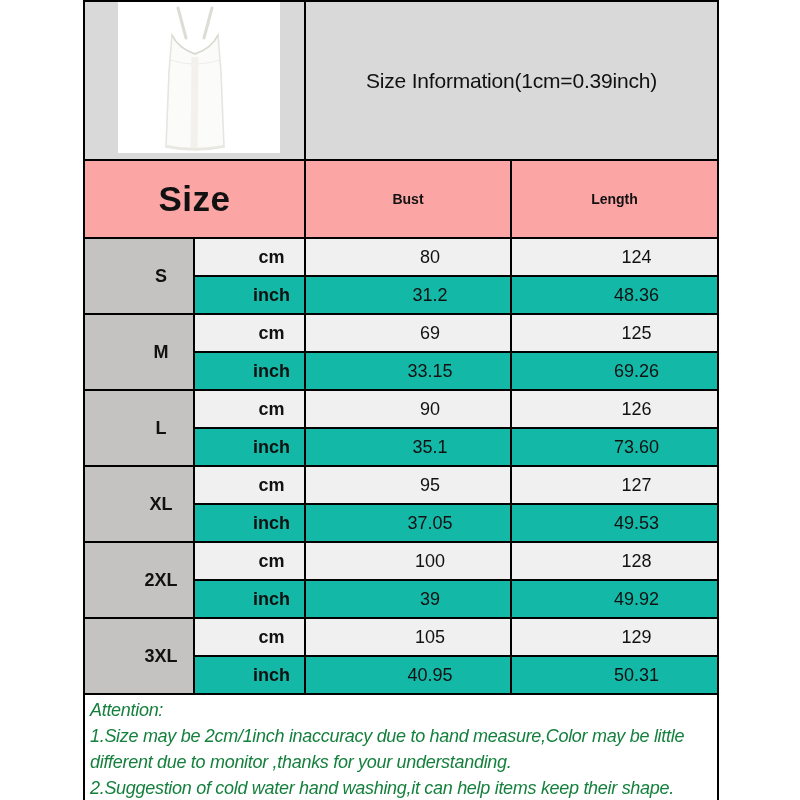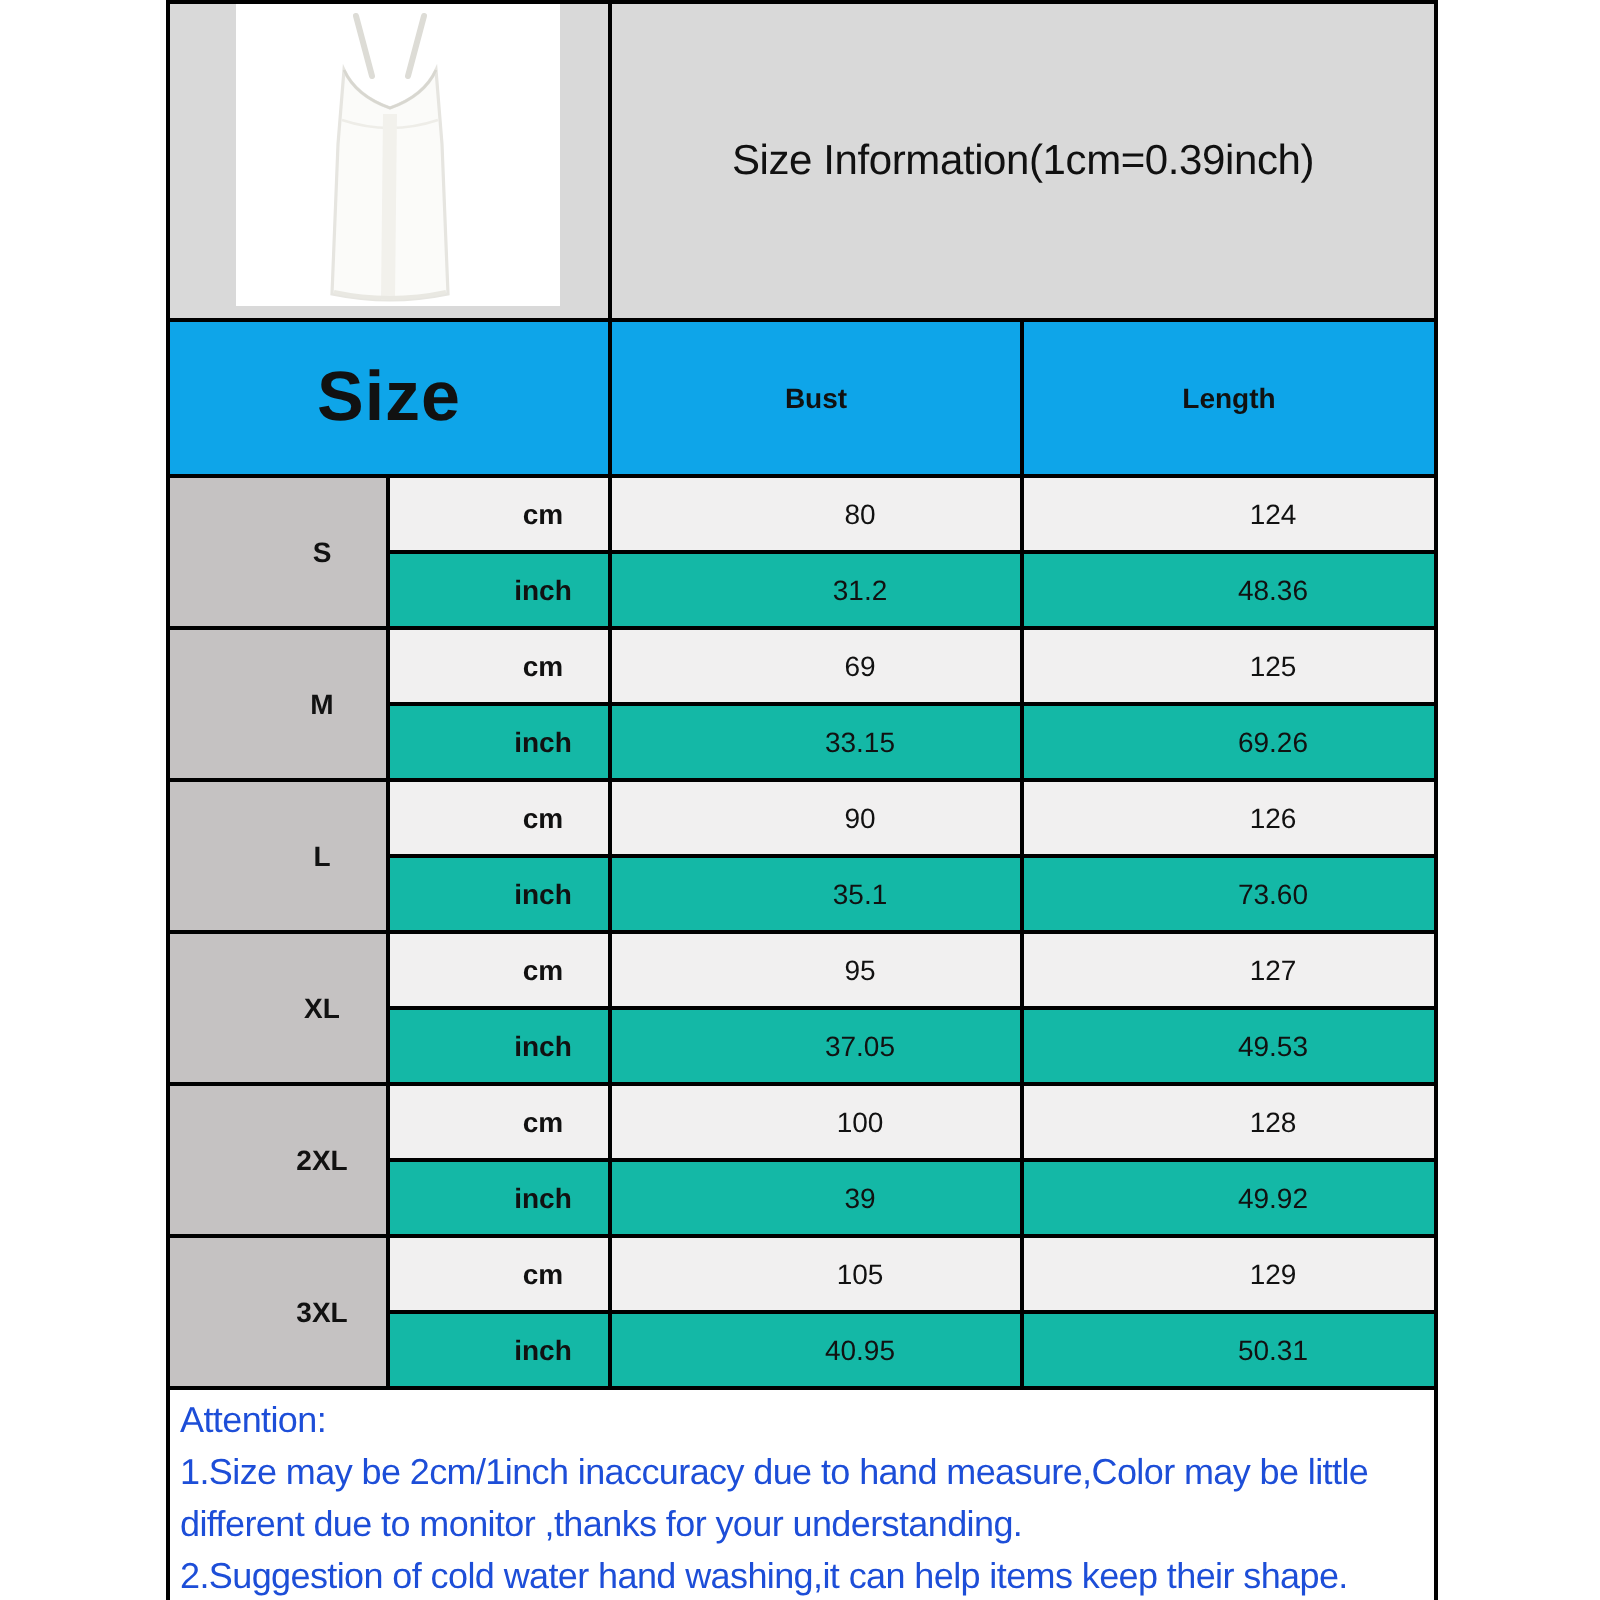--- a/index.html
+++ b/index.html
@@ -22,41 +22,41 @@
   .img-cell{background:#d9d9d9;vertical-align:top;}
   .img-box{
     width:162px;height:151px;background:#ffffff;
     margin:0 auto 0 33px;
   }
   .title-cell{
     background:#d9d9d9;
     font-weight:normal;font-size:21px;letter-spacing:-0.2px;
   }
   
-  .r-head td{height:76px;background:#0ea5e9;}
+  .r-head td{height:76px;background:#fca5a5;}
   .size-head{font-weight:bold;font-size:35px;letter-spacing:0.5px;}
   .col-head{font-weight:bold;font-size:14px;}
   
-  .r-data td{height:36px;font-size:14px;padding-left:44px;}
+  .r-data td{height:36px;font-size:18px;padding-left:44px;}
   .size-label{
     background:#c5c2c2;font-weight:bold;font-size:18px;
   }
   .unit{font-weight:bold;font-size:17px;}
   .r-cm td{background:#f1f0f0;}
   .r-inch td{background:#14b8a6;}
   .r-data .size-label{background:#c5c2c2;}
   
   .r-att td{
     height:99px;background:#ffffff;
     text-align:left;vertical-align:top;
     padding:2px 4px 0 5px;
   }
   .att-line{
     font-size:18px;line-height:26px;letter-spacing:-0.3px;
-    white-space:nowrap;color:#1d4ed8;
+    white-space:nowrap;color:#15803d;font-style:italic;
   }
   
   .dress-svg{display:block;width:162px;height:151px;}
 </style>
 </head>
 <body>
 
 <div class="stage">
   <table class="size-table">
     <colgroup>

